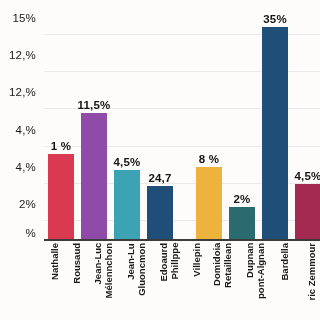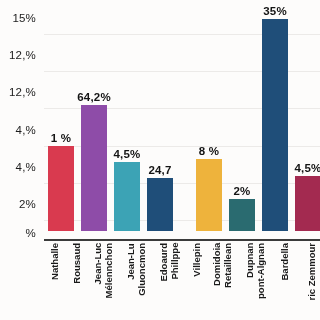--- a/index.html
+++ b/index.html
@@ -56,21 +56,21 @@
     transform: translateY(-50%);
     font-size: 11.5px;
     color: #1c1c1c;
     white-space: nowrap;
     letter-spacing: 0.2px;
   }
 
   
   .bar-group {
     position: absolute;
-    bottom: 8px;
+    bottom: 0;
   }
   .bar-rect {
     position: absolute;
     bottom: 0;
     width: 100%;
   }
   .bar-value {
     position: absolute;
     left: 50%;
     transform: translateX(-50%);
@@ -127,21 +127,21 @@
         <div class="gridline" style="top: 167px;"></div>
         <div class="gridline" style="top: 204px;"></div>
       </div>
     <div id="bars-container">
         <div class="bar-group" style="left: 4px; width: 26px; height: 223px;">
           <div class="bar-rect" style="height: 85px; background: rgb(217, 58, 79);"></div>
           <div class="bar-value" style="bottom: 87px;">1 %</div>
         </div>
         <div class="bar-group" style="left: 37px; width: 26px; height: 223px;">
           <div class="bar-rect" style="height: 126px; background: rgb(142, 76, 168);"></div>
-          <div class="bar-value" style="bottom: 128px;">64,2%</div>
+          <div class="bar-value" style="bottom: 128px;">11,5%</div>
         </div>
         <div class="bar-group" style="left: 70px; width: 26px; height: 223px;">
           <div class="bar-rect" style="height: 69px; background: rgb(60, 163, 181);"></div>
           <div class="bar-value" style="bottom: 71px;">4,5%</div>
         </div>
         <div class="bar-group" style="left: 103px; width: 26px; height: 223px;">
           <div class="bar-rect" style="height: 53px; background: rgb(31, 78, 121);"></div>
           <div class="bar-value" style="bottom: 55px;">24,7</div>
         </div>
         <div class="bar-group" style="left: 136px; width: 26px; height: 223px;"></div>

